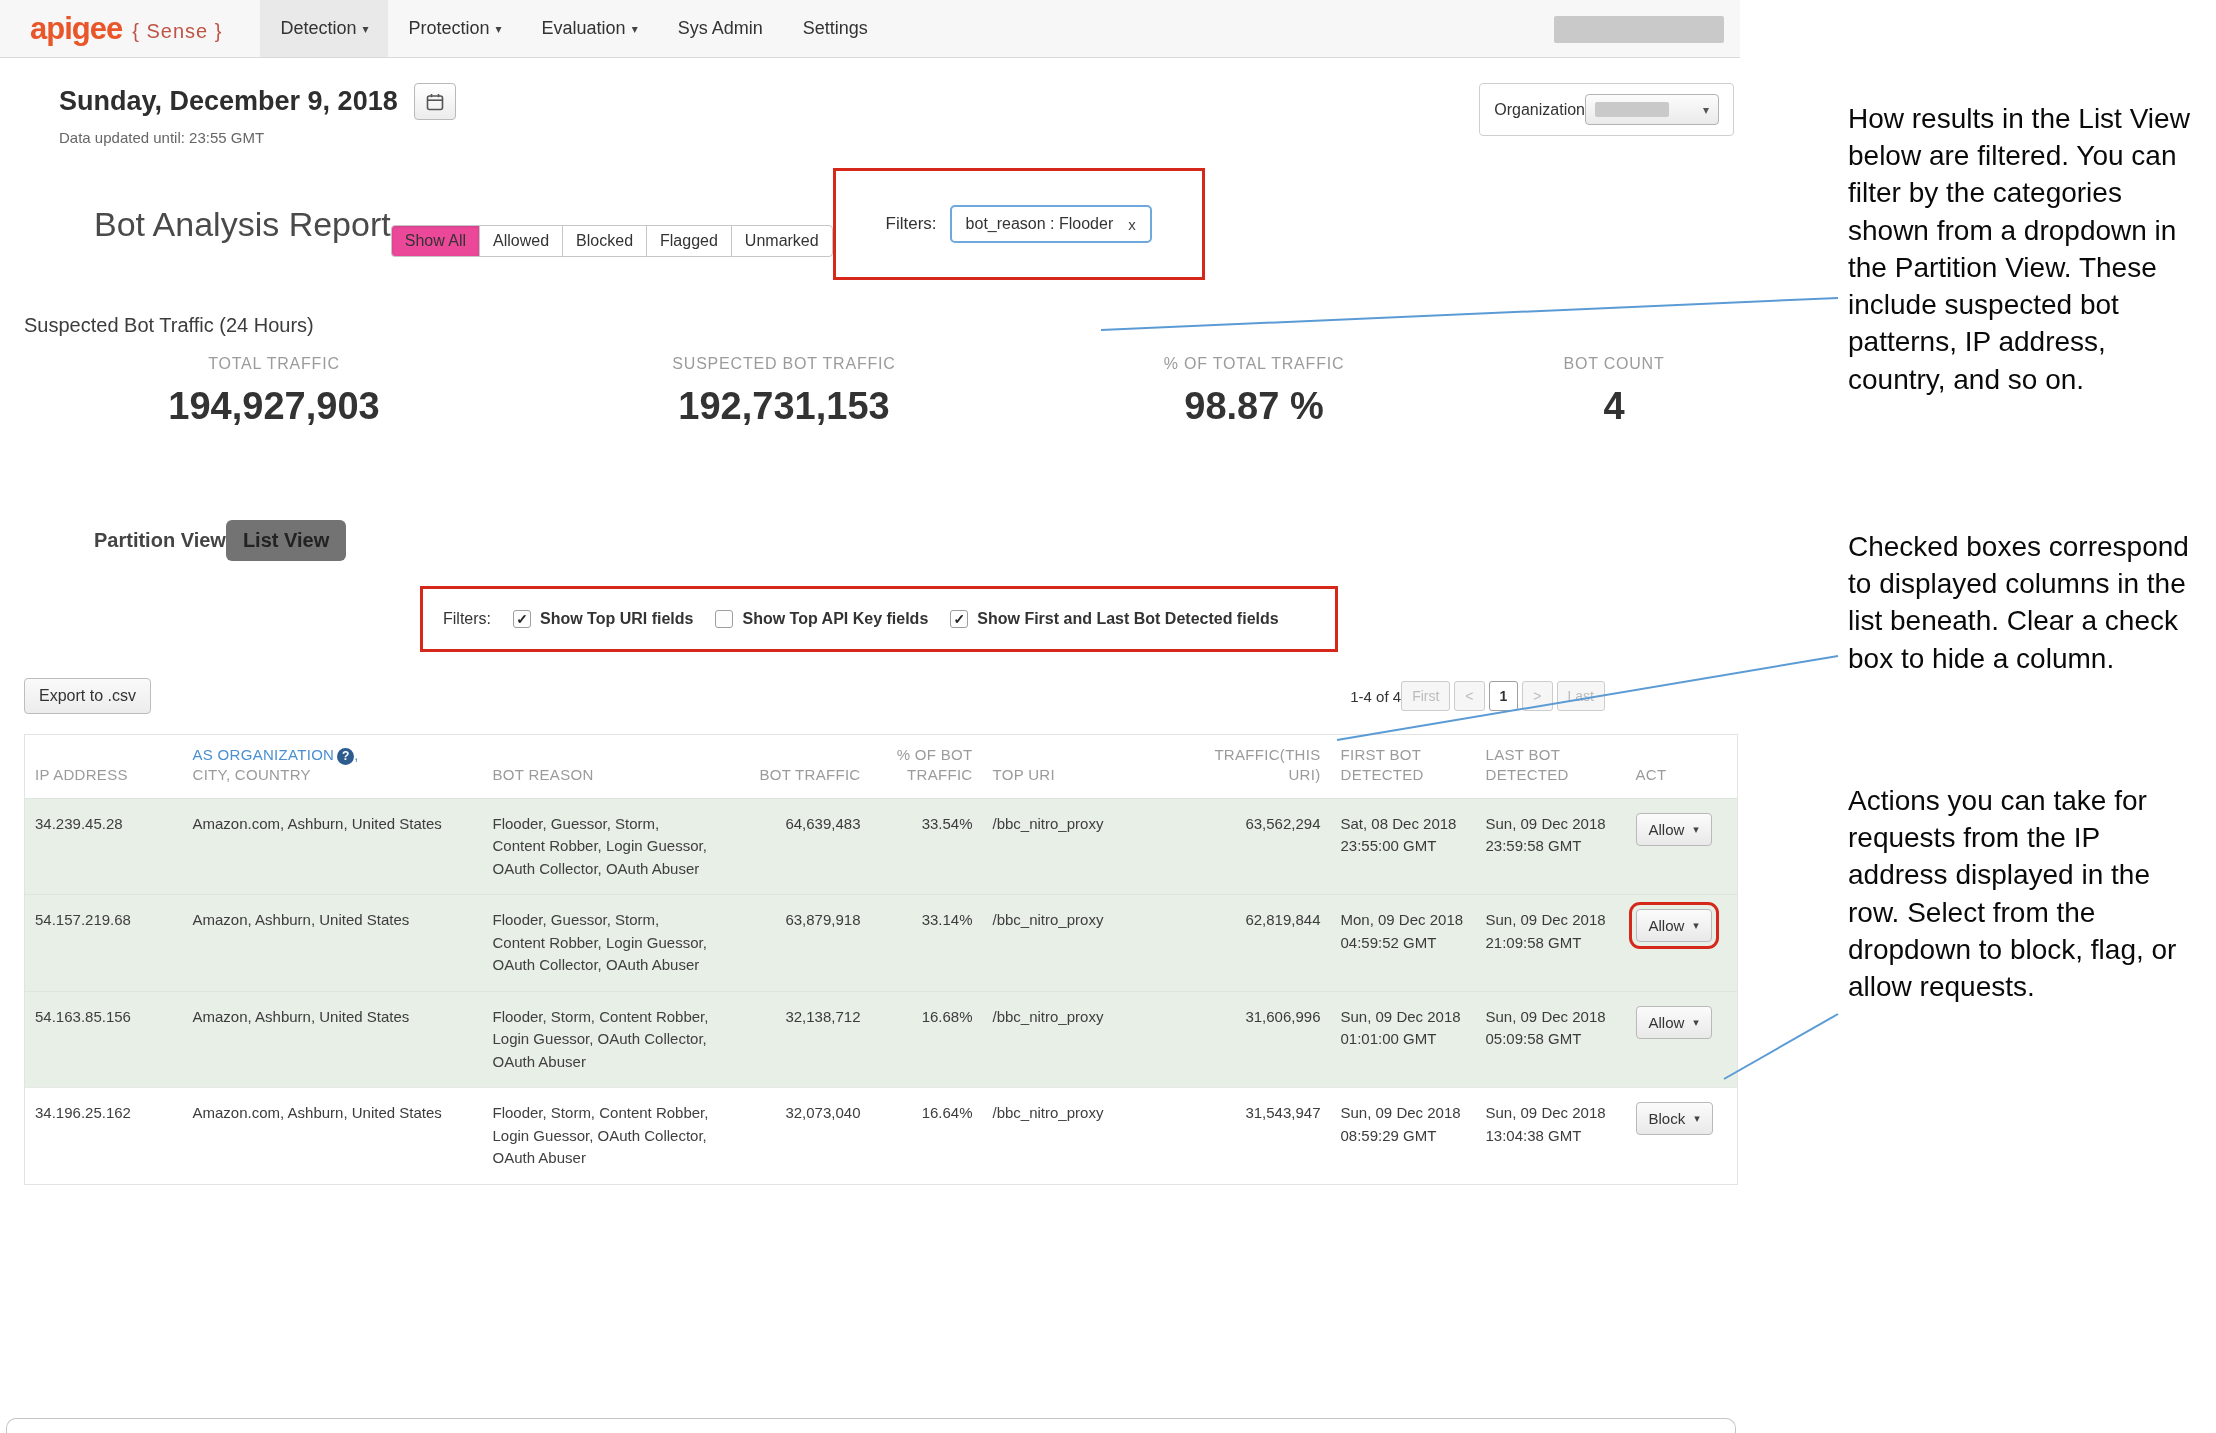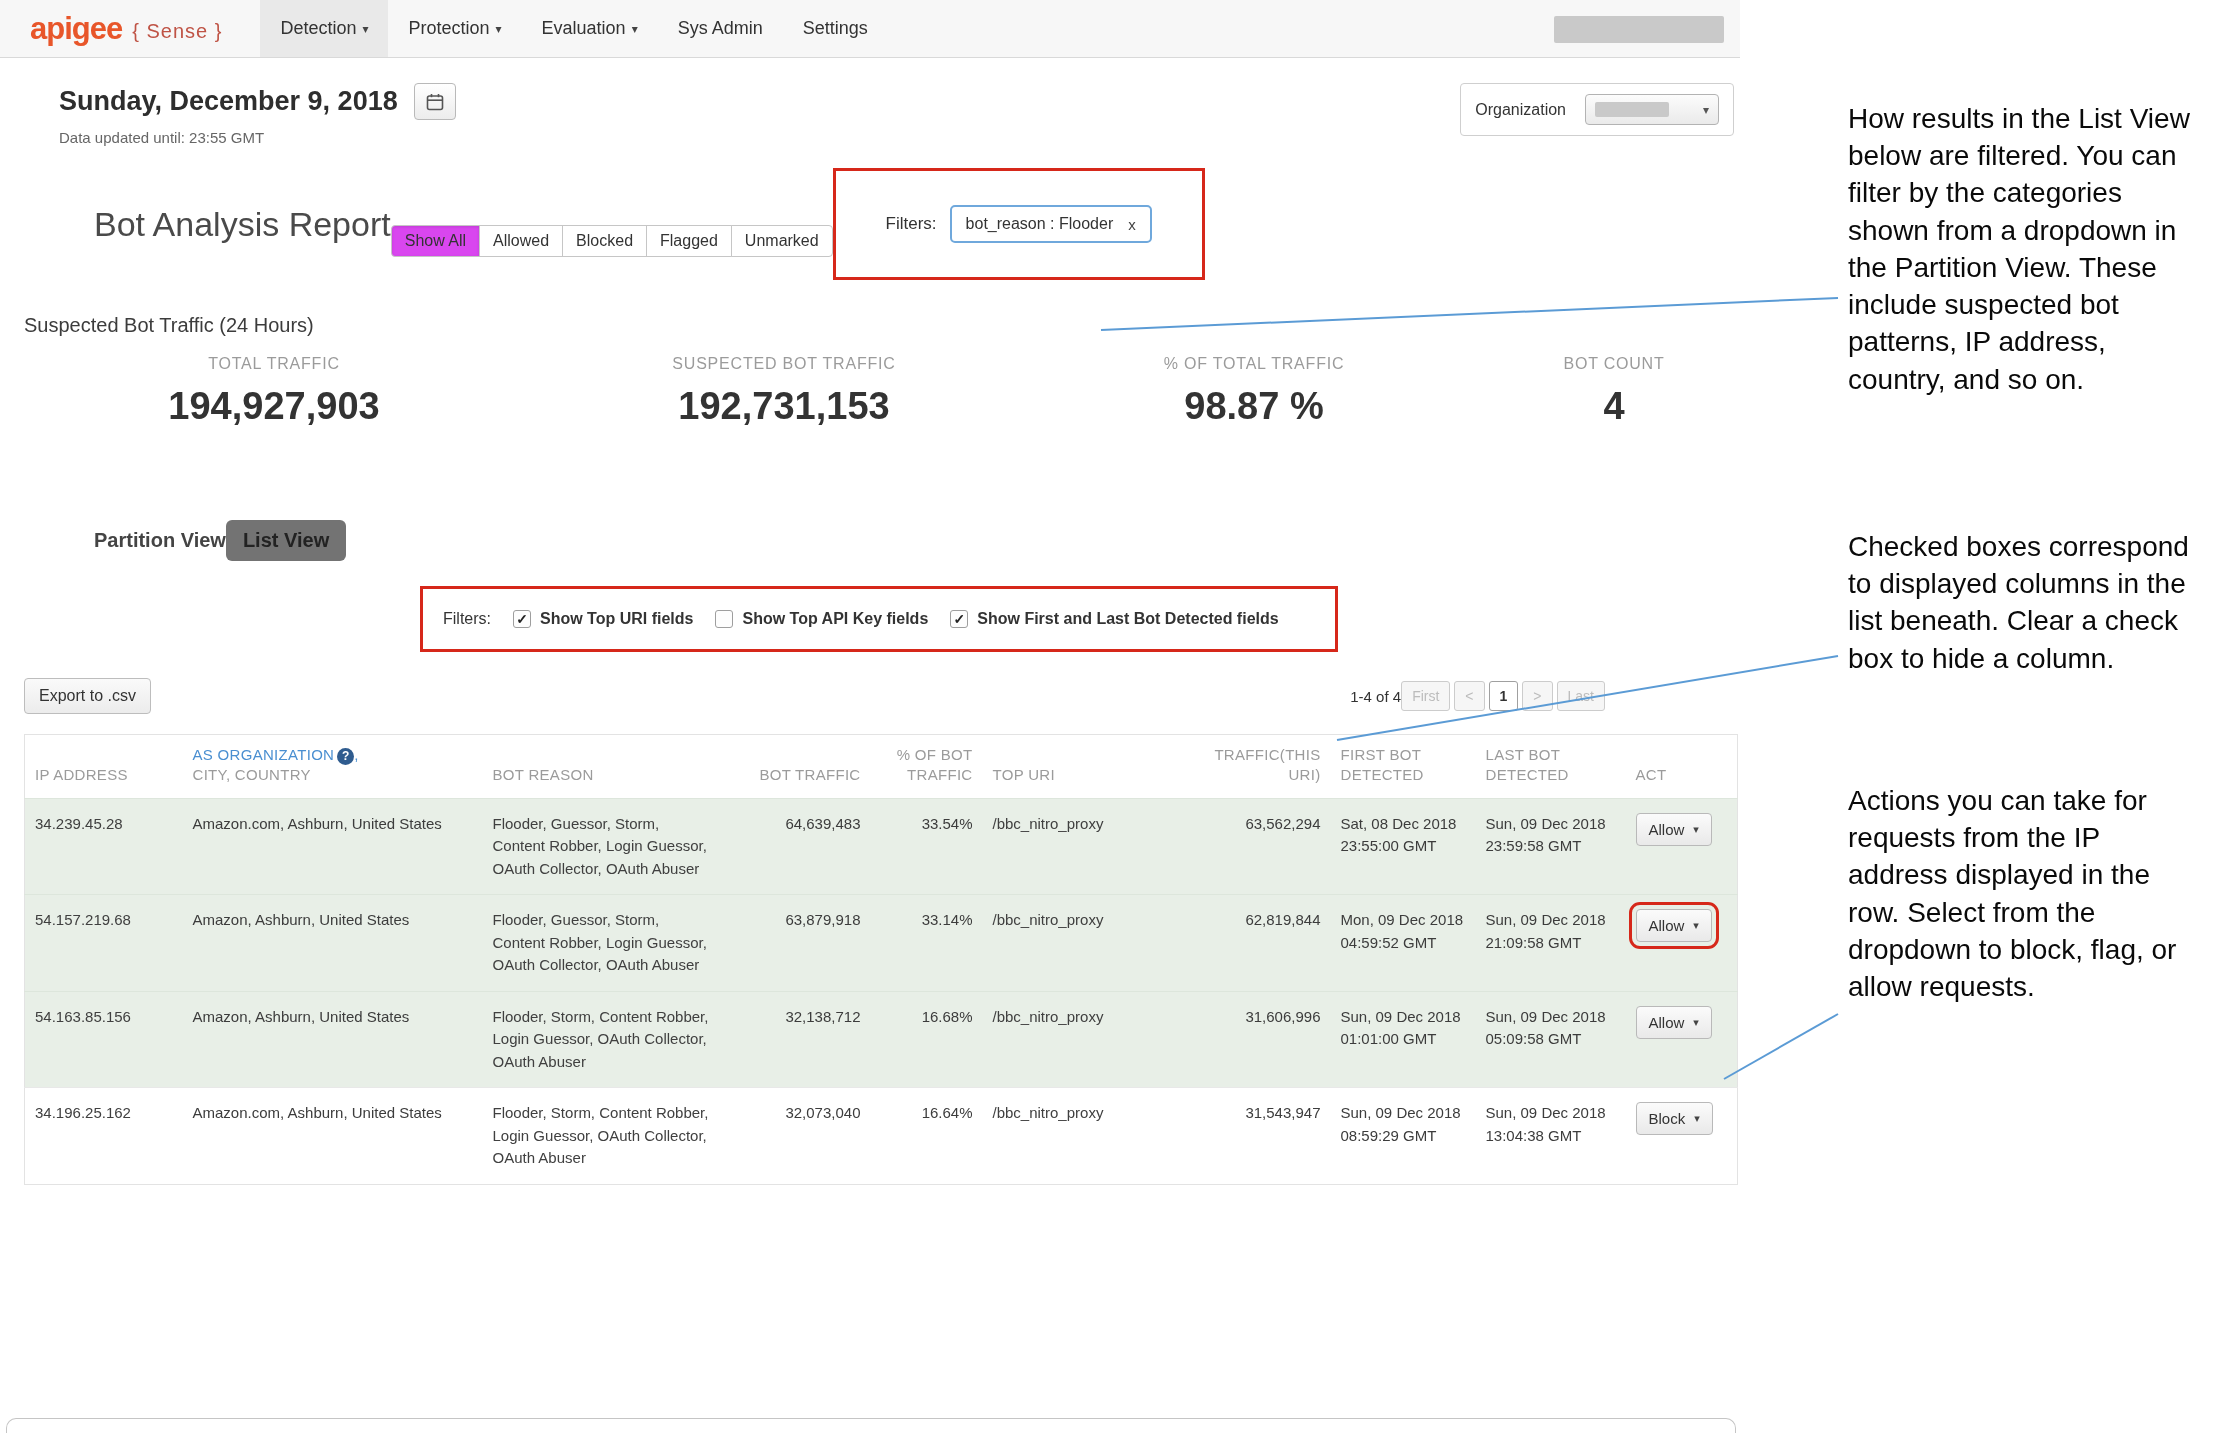--- a/index.html
+++ b/index.html
@@ -35,34 +35,34 @@
   
   .content { position: absolute; top: 59px; left: 4px; width: 1740px; }
 
   .header-row { position: relative; height: 96px; }
   .date-wrap { position: absolute; left: 55px; top: 24px; }
   .date-line { display: flex; align-items: center; gap: 16px; }
   .date-text { font-size: 27px; font-weight: 600; color: #2e2e2e; }
   .cal-btn { width: 42px; height: 37px; border: 1px solid #b9b9b9; border-radius: 4px; background: linear-gradient(#ffffff, #ececec); display: flex; align-items: center; justify-content: center; cursor: pointer; }
   .updated { font-size: 15px; color: #666; margin-top: 9px; }
 
-  .org-box { position: absolute; right: 10px; top: 24px; border: 1px solid #cfcfcf; border-radius: 4px; padding: 10px 14px; display: flex; align-items: center; gap: 19px; background: #fff; }
+  .org-box { position: absolute; right: 10px; top: 24px; border: 1px solid #cfcfcf; border-radius: 4px; padding: 10px 14px; display: flex; align-items: center; gap: 0; background: #fff; }
   .org-label { font-size: 16px; color: #333; }
   .org-select { width: 134px; height: 31px; border: 1px solid #b3b3b3; border-radius: 4px; background: linear-gradient(#fcfcfc, #eaeaea); display: flex; align-items: center; justify-content: space-between; padding: 0 9px; cursor: pointer; }
   .org-select .redacted { width: 74px; height: 15px; }
   .org-caret { font-size: 12px; color: #555; }
 
   .center-zone { padding-left: 90px; display: flex; flex-direction: row; align-items: center; }
   .page-title { font-size: 34px; color: #4a4a4a; font-weight: 400; margin-top: 14px; }
 
   .tabs { display: flex; margin-top: 46px; }
   .tab { font-size: 16px; color: #333; background: #fff; border: 1px solid #c6c6c6; padding: 6px 13px; margin-left: -1px; cursor: pointer; }
   .tab:first-child { border-radius: 4px 0 0 4px; margin-left: 0; }
   .tab:last-child { border-radius: 0 4px 4px 0; }
-  .tab.active { background: #d946ef; box-shadow: inset 0 1px 3px rgba(0,0,0,0.12); }
+  .tab.active { background: #ec4899; box-shadow: inset 0 1px 3px rgba(0,0,0,0.12); }
 
   .hl-box-1 { margin-top: 13px; width: 372px; height: 112px; border: 3px solid #d6281a; display: flex; align-items: center; justify-content: center; gap: 13px; }
   .filters-label { font-size: 17px; color: #333; }
   .filter-tag { border: 2px solid #6fa8dc; border-radius: 5px; background: #fff; padding: 8px 14px; font-size: 16px; color: #333; display: flex; align-items: center; gap: 15px; }
   .tag-close { font-size: 15px; color: #444; cursor: pointer; }
 
   .stats-title { font-size: 20px; color: #3c3c3c; margin: 34px 0 0 20px; }
   .stats-row { display: grid; grid-template-columns: 540px 480px 460px 260px; margin-top: 18px; }
   .stat { text-align: center; }
   .stat-label { font-size: 16px; color: #9b9b9b; letter-spacing: 0.8px; }

